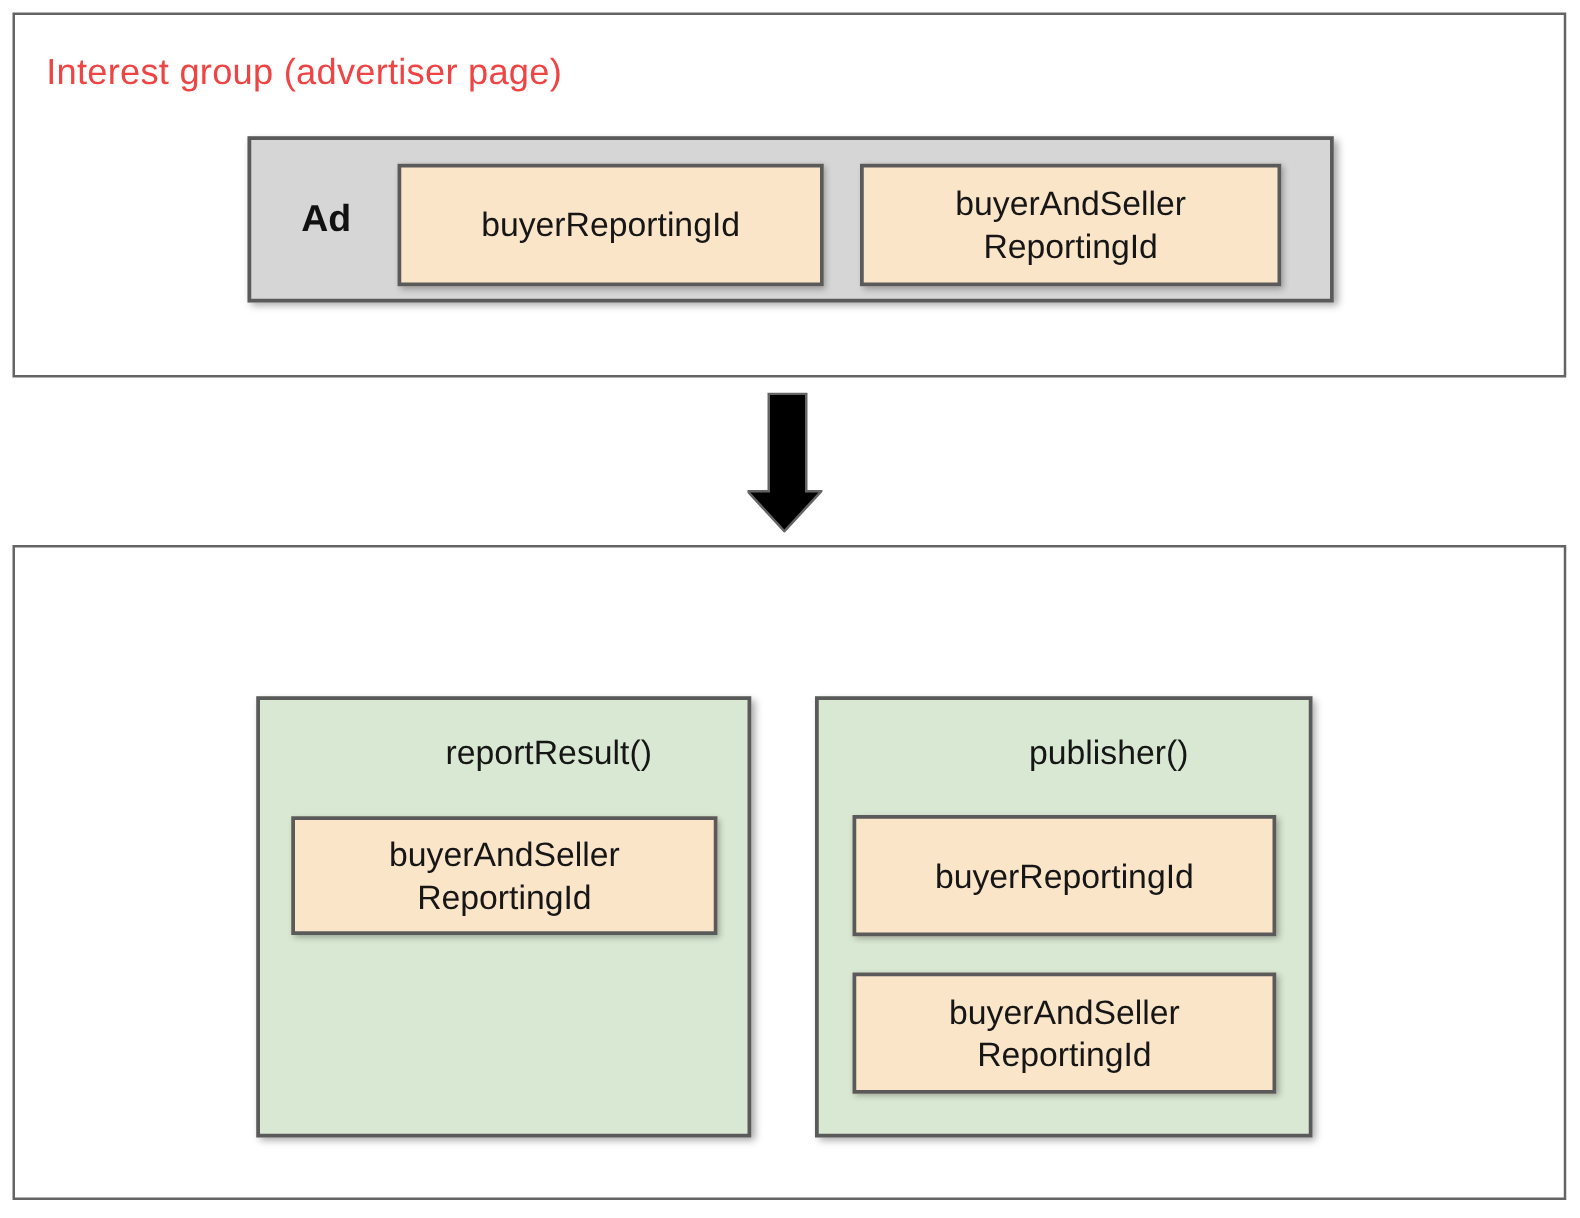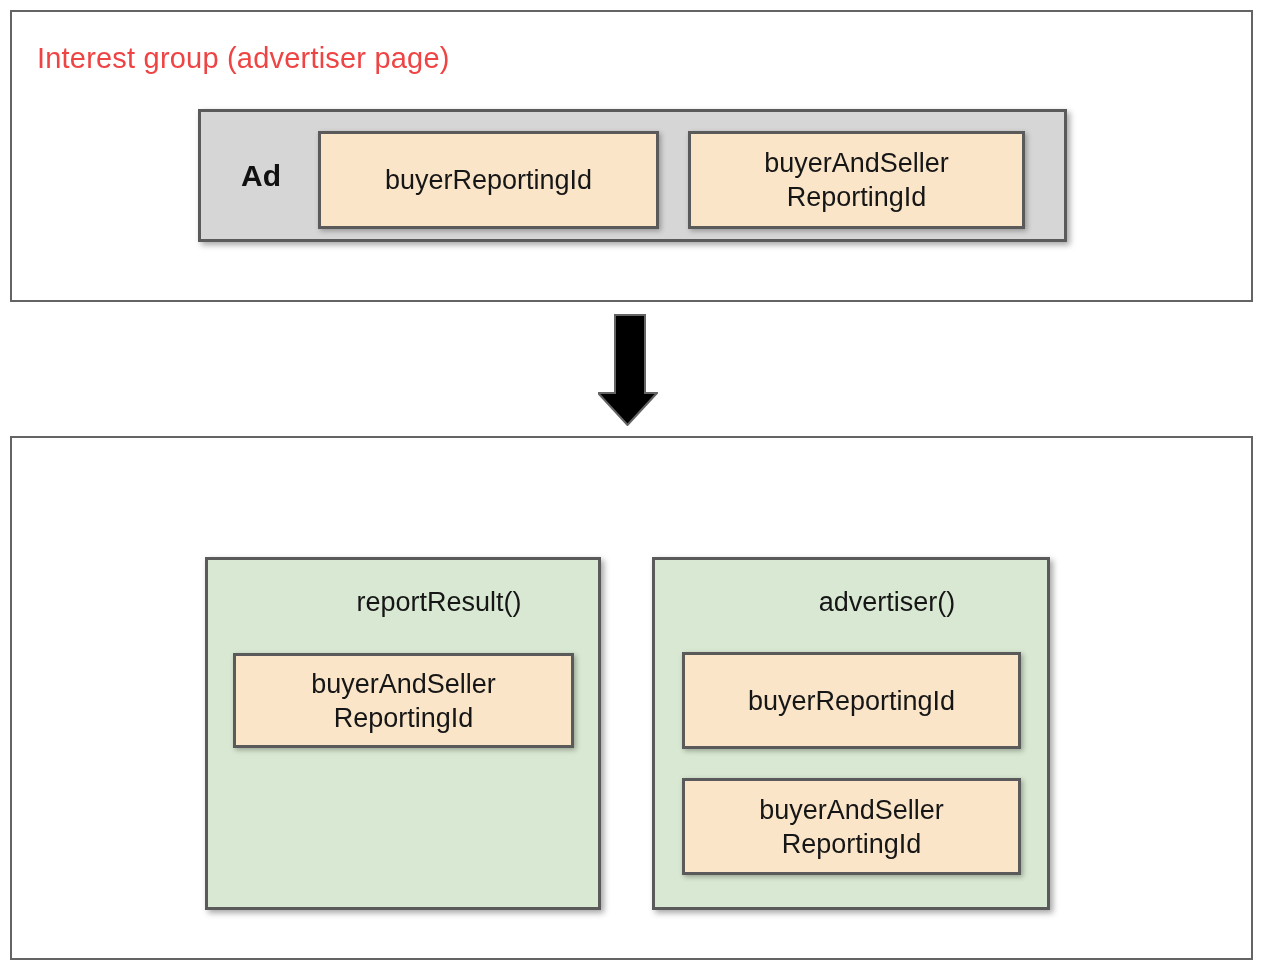--- a/index.html
+++ b/index.html
@@ -123,20 +123,20 @@
 
   <div class="outer-box bottom">
 
     <div class="fn-box left">
       <div class="fn-title">reportResult()</div>
       <div class="chip pos-a">buyerAndSeller
 ReportingId</div>
     </div>
 
     <div class="fn-box right">
-      <div class="fn-title">advertiser()</div>
+      <div class="fn-title">publisher()</div>
       <div class="chip pos-a">buyerReportingId</div>
       <div class="chip pos-b">buyerAndSeller
 ReportingId</div>
     </div>
   </div>
 
 </div>
 
 </body></html>

